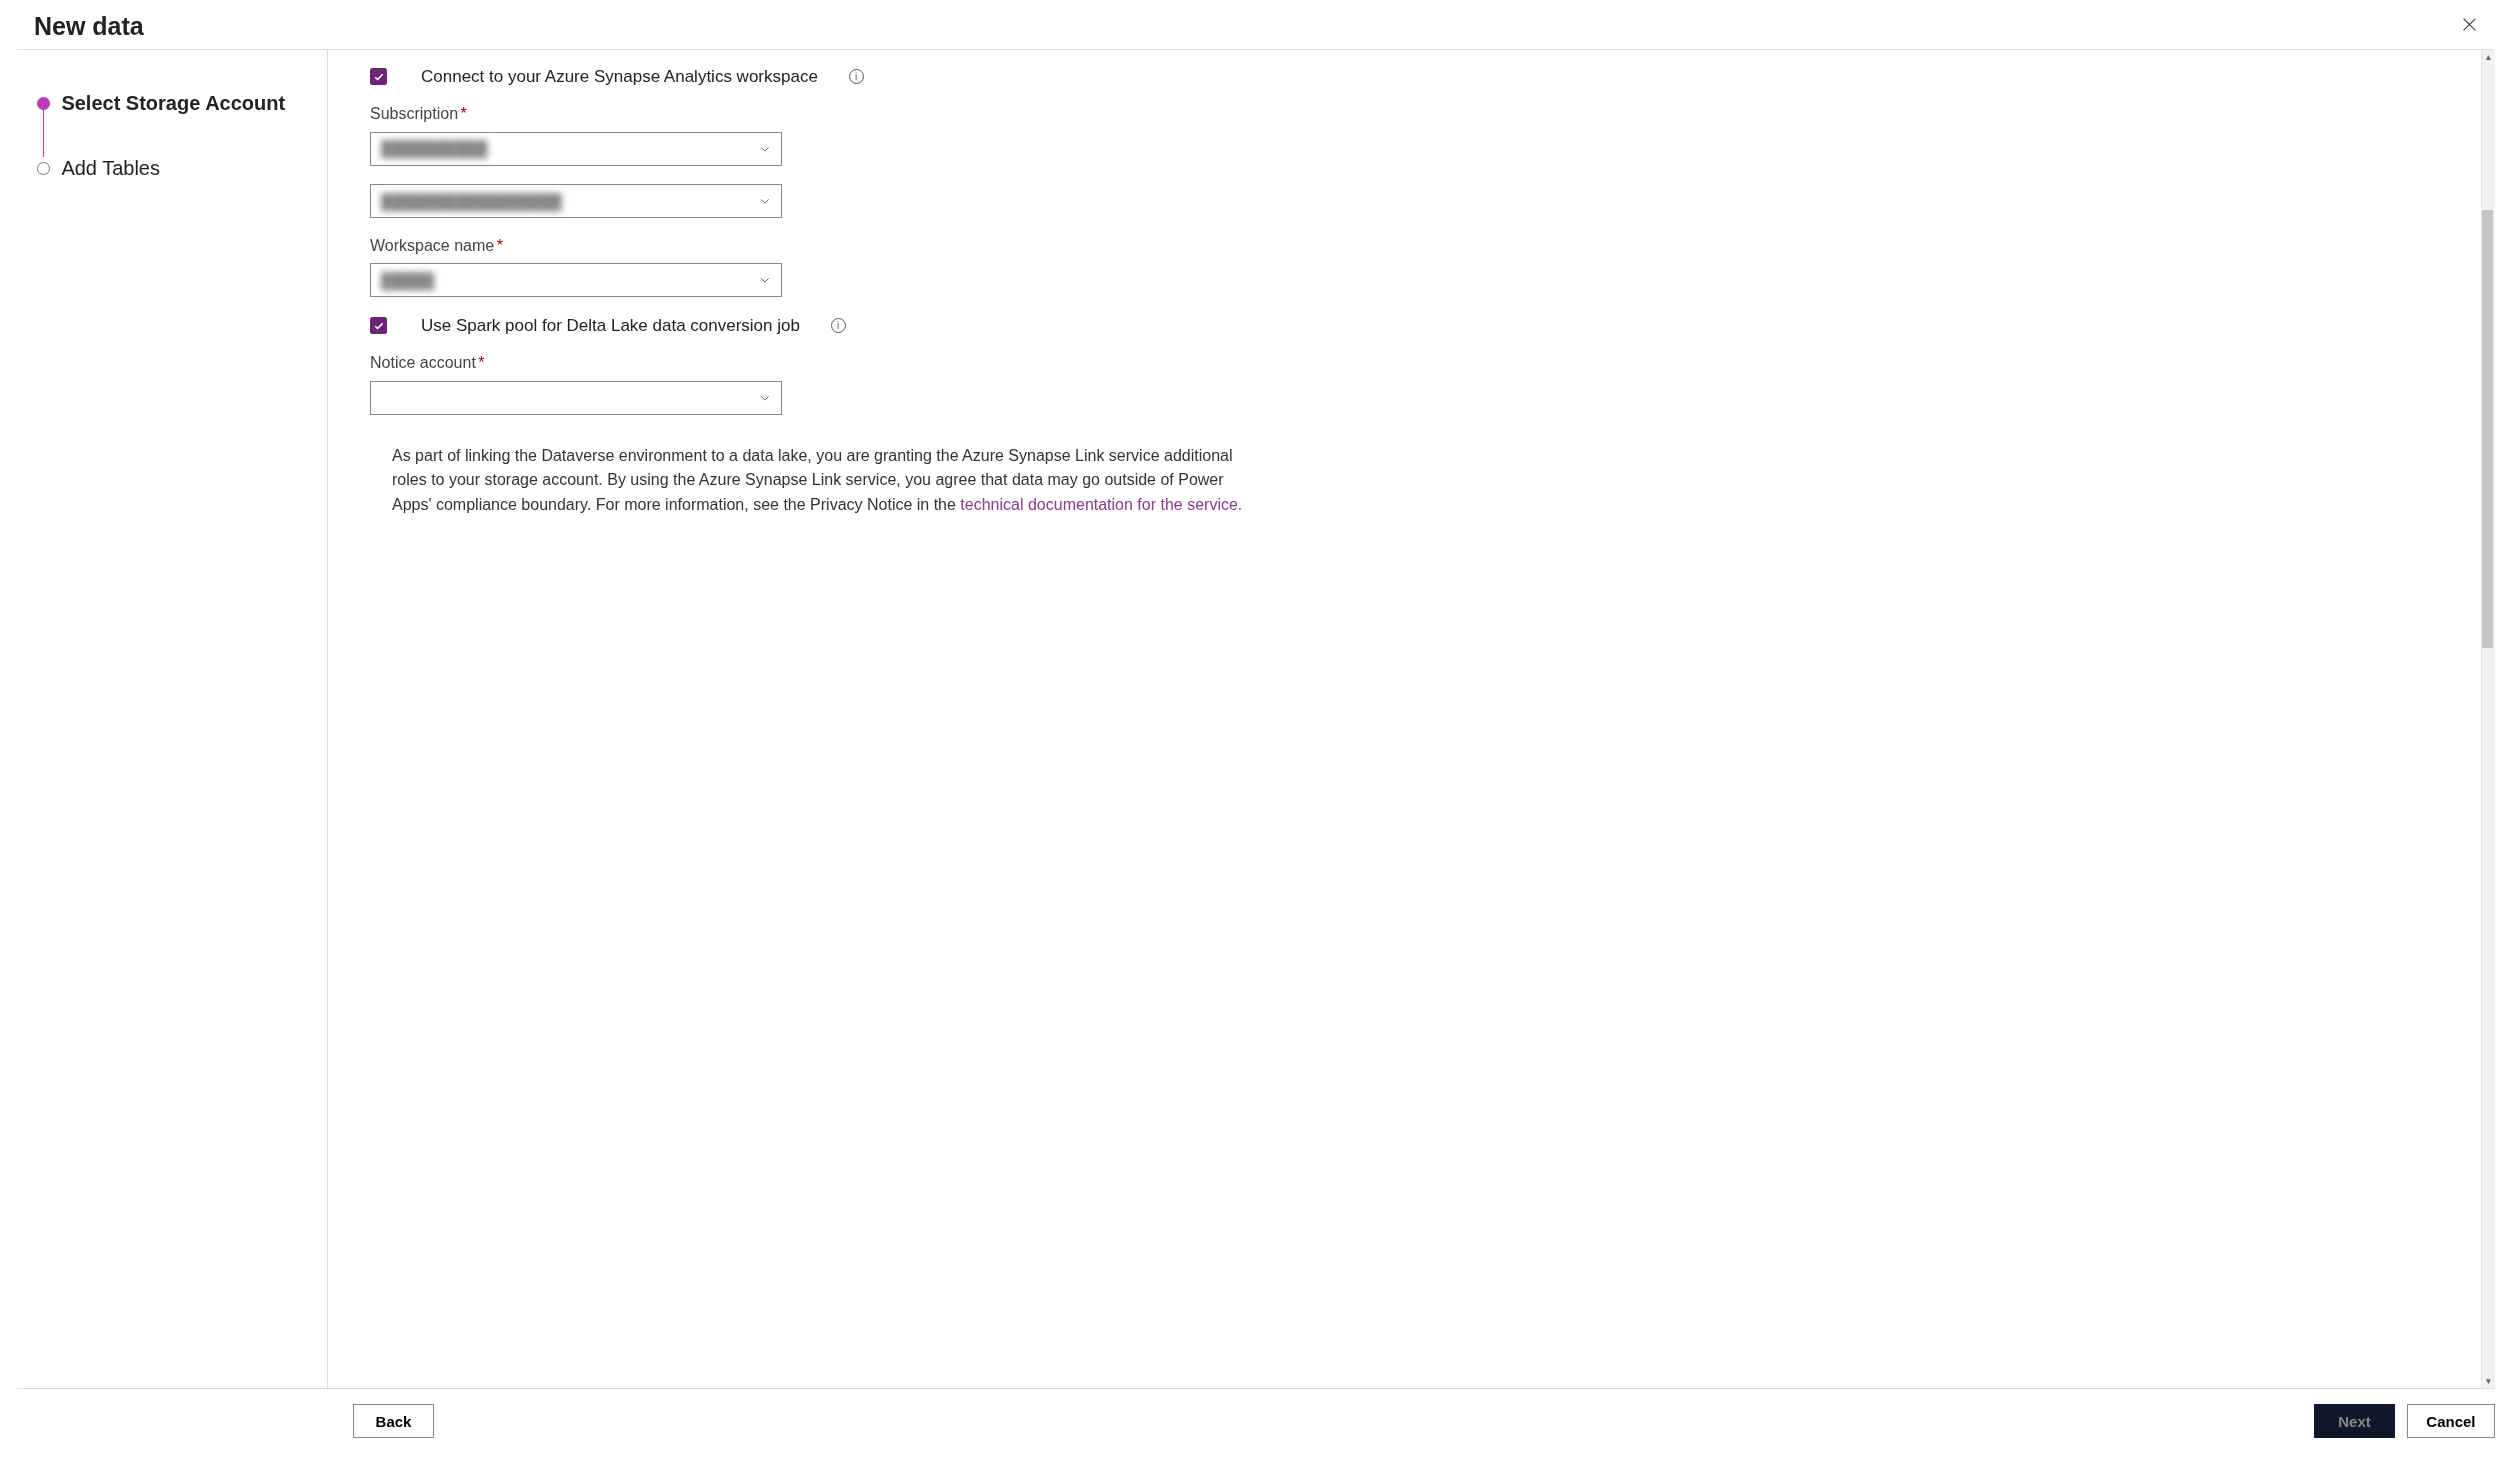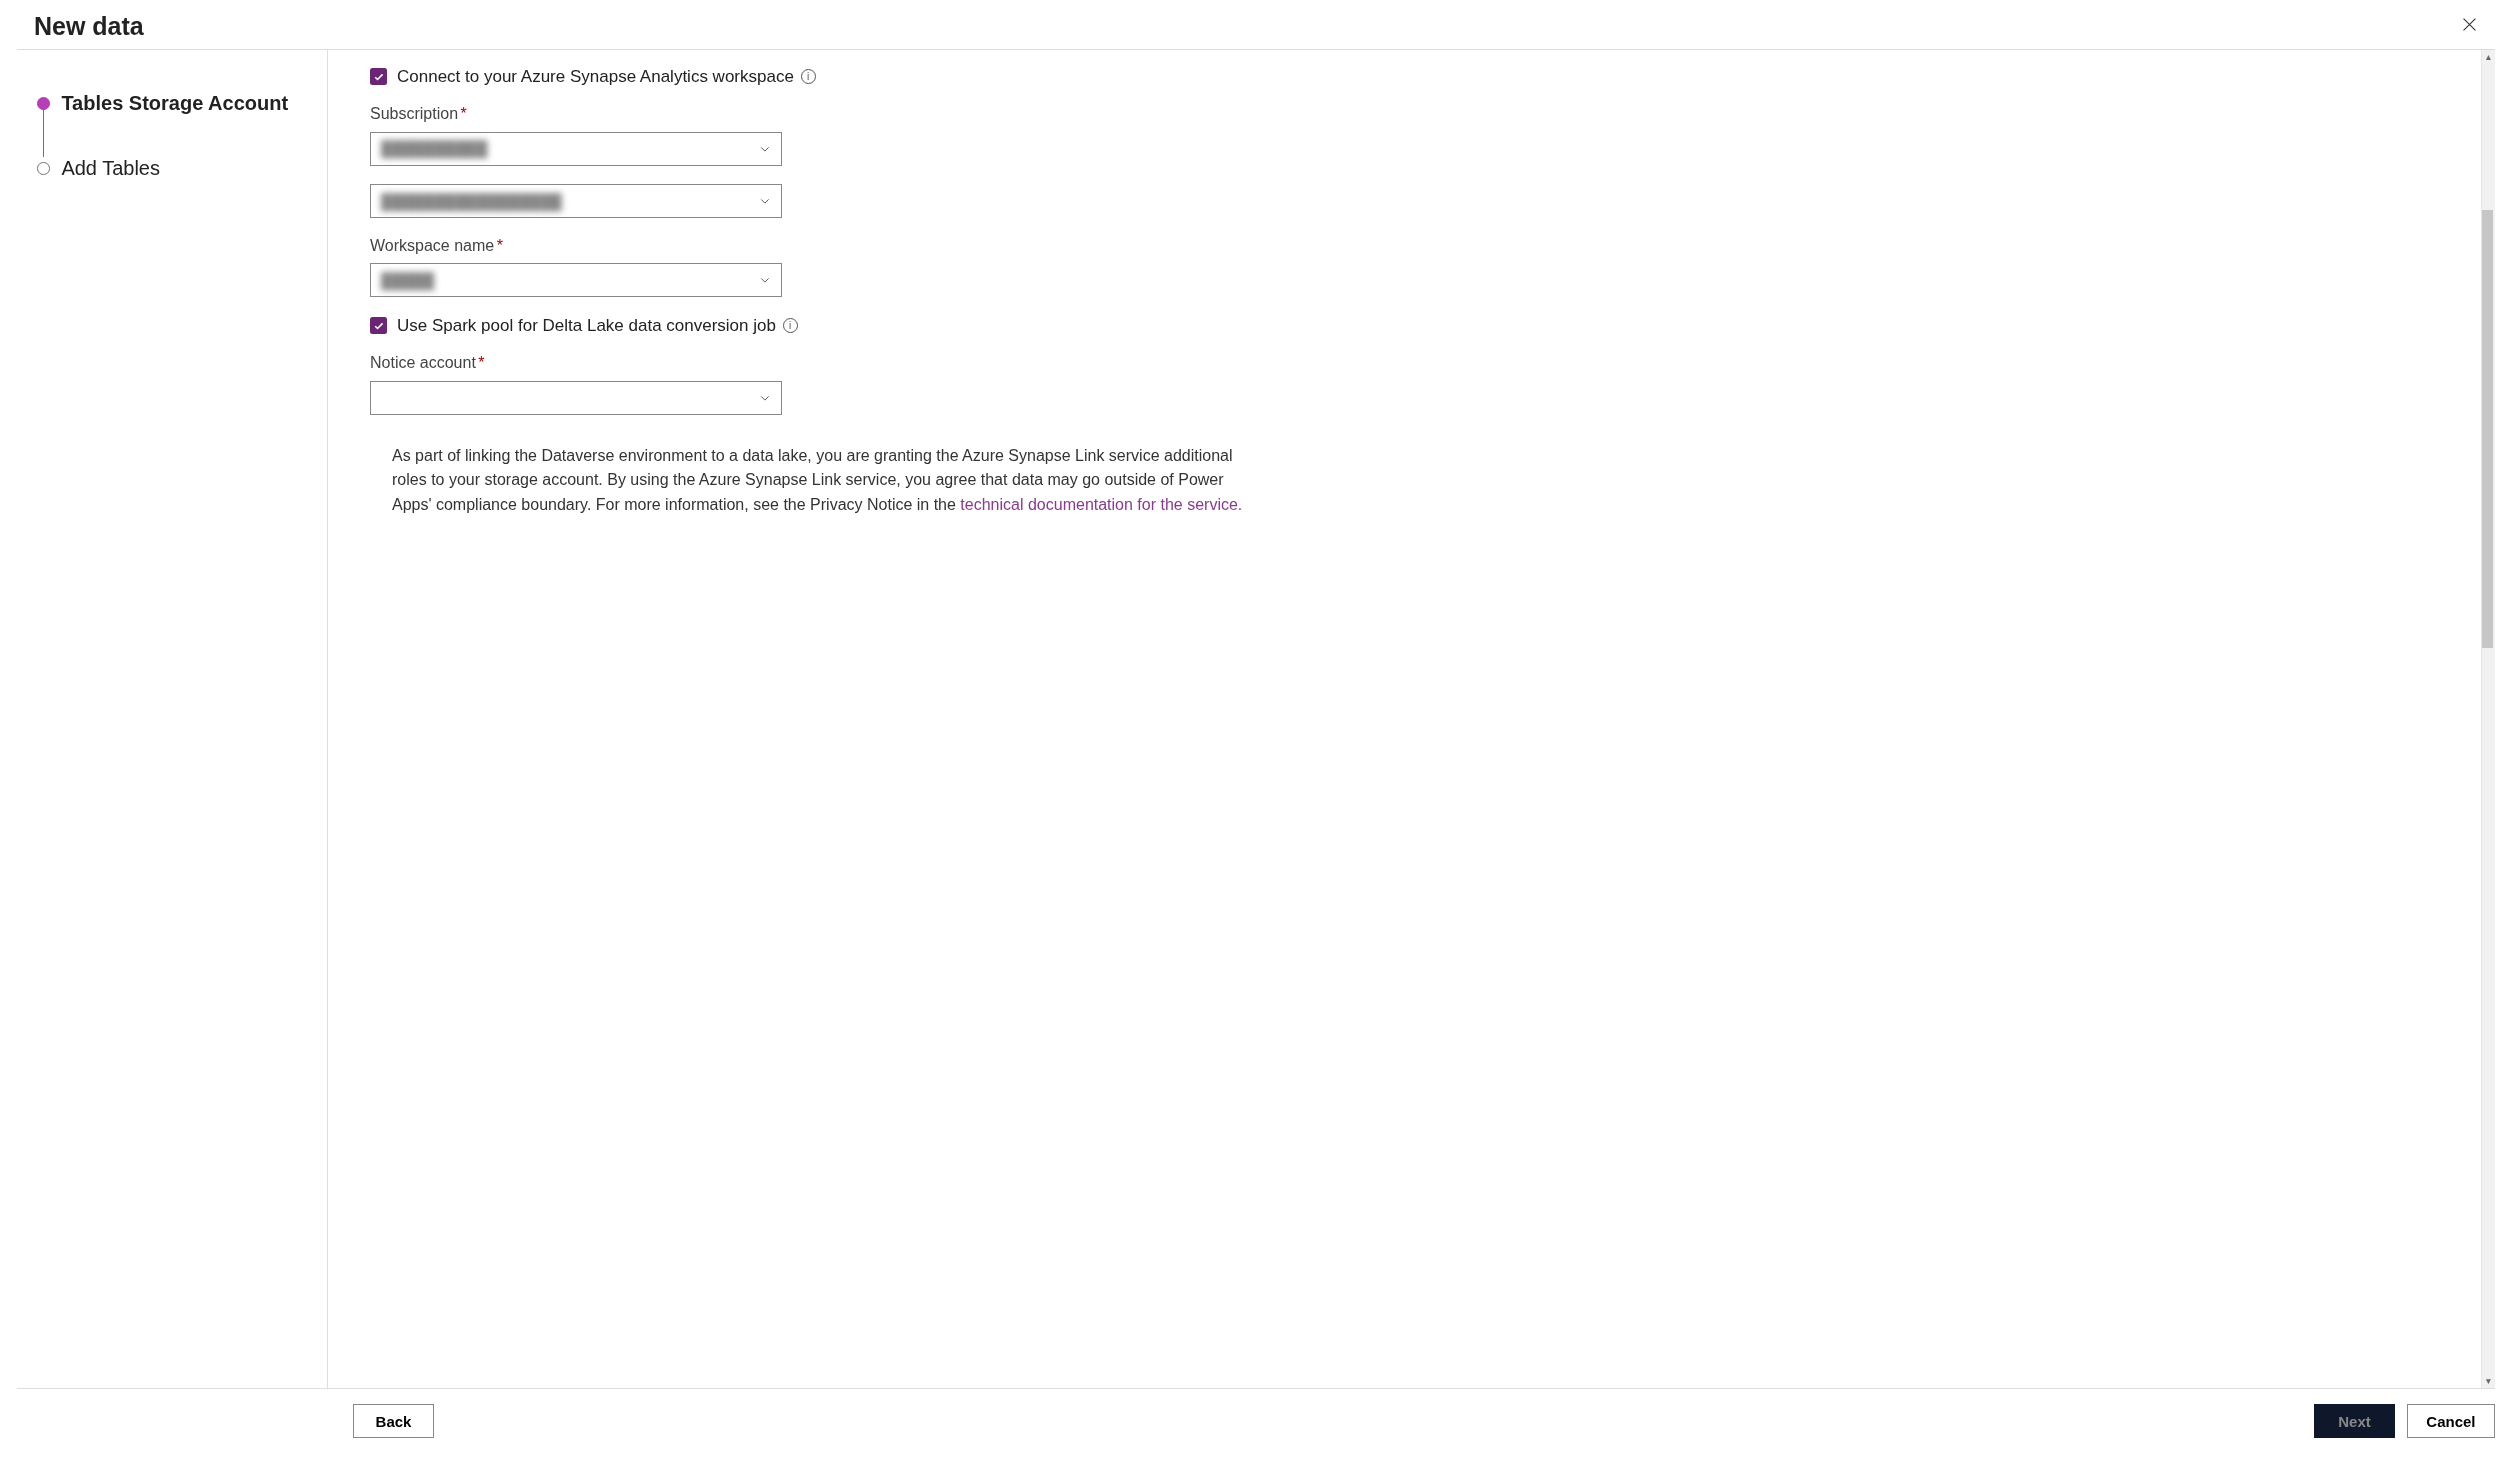--- a/index.html
+++ b/index.html
@@ -31,21 +31,21 @@
   .step.active .step-circle { background: #b83db8; border-color: #b83db8; }
   .step-label { font-size: 20px; color: #222; }
   .step.active .step-label { font-weight: 700; }
   .step-line {
     position: absolute; left: 5.9px; top: 12.6px; width: 1.3px; height: 52px; background: #b83db8;
   }
   .content {
     flex: 1; padding: 11.8px 42px 34px 42px; overflow: hidden; position: relative;
   }
   .form-row { margin-bottom: 18.5px; }
-  .check-row { display: flex; align-items: center; margin-bottom: 18.5px; margin-top: 5px; }
+  .check-row { display: flex; align-items: center; margin-bottom: 18.5px; margin-top: 5px; gap: 24px; }
   .checkbox {
     width: 17px; height: 17px; border-radius: 2.5px; background: #6b2574;
     display: inline-flex; align-items: center; justify-content: center;
     margin-right: 10px; cursor: pointer;
   }
   .checkbox svg { width: 11.8px; height: 11.8px; }
   .check-label { font-size: 17px; color: #222; }
   .info-icon {
     display:inline-flex; width:15px; height:15px; margin-left: 6.7px; vertical-align: middle;
     border: 1.2px solid #555; border-radius:50%; align-items:center; justify-content:center;
@@ -98,21 +98,21 @@
         </svg>
     </button>
   </div>
 
   <div class="dialog-body">
 
     <div class="sidebar">
       <ul class="steps">
         <li class="step active">
           <span class="step-circle"></span>
-          <span class="step-label">Tables Storage Account</span>
+          <span class="step-label">Select Storage Account</span>
           <span class="step-line"></span>
         </li>
         <li class="step">
           <span class="step-circle"></span>
           <span class="step-label">Add Tables</span>
         </li>
       </ul>
     </div>
 
     <div class="content">

